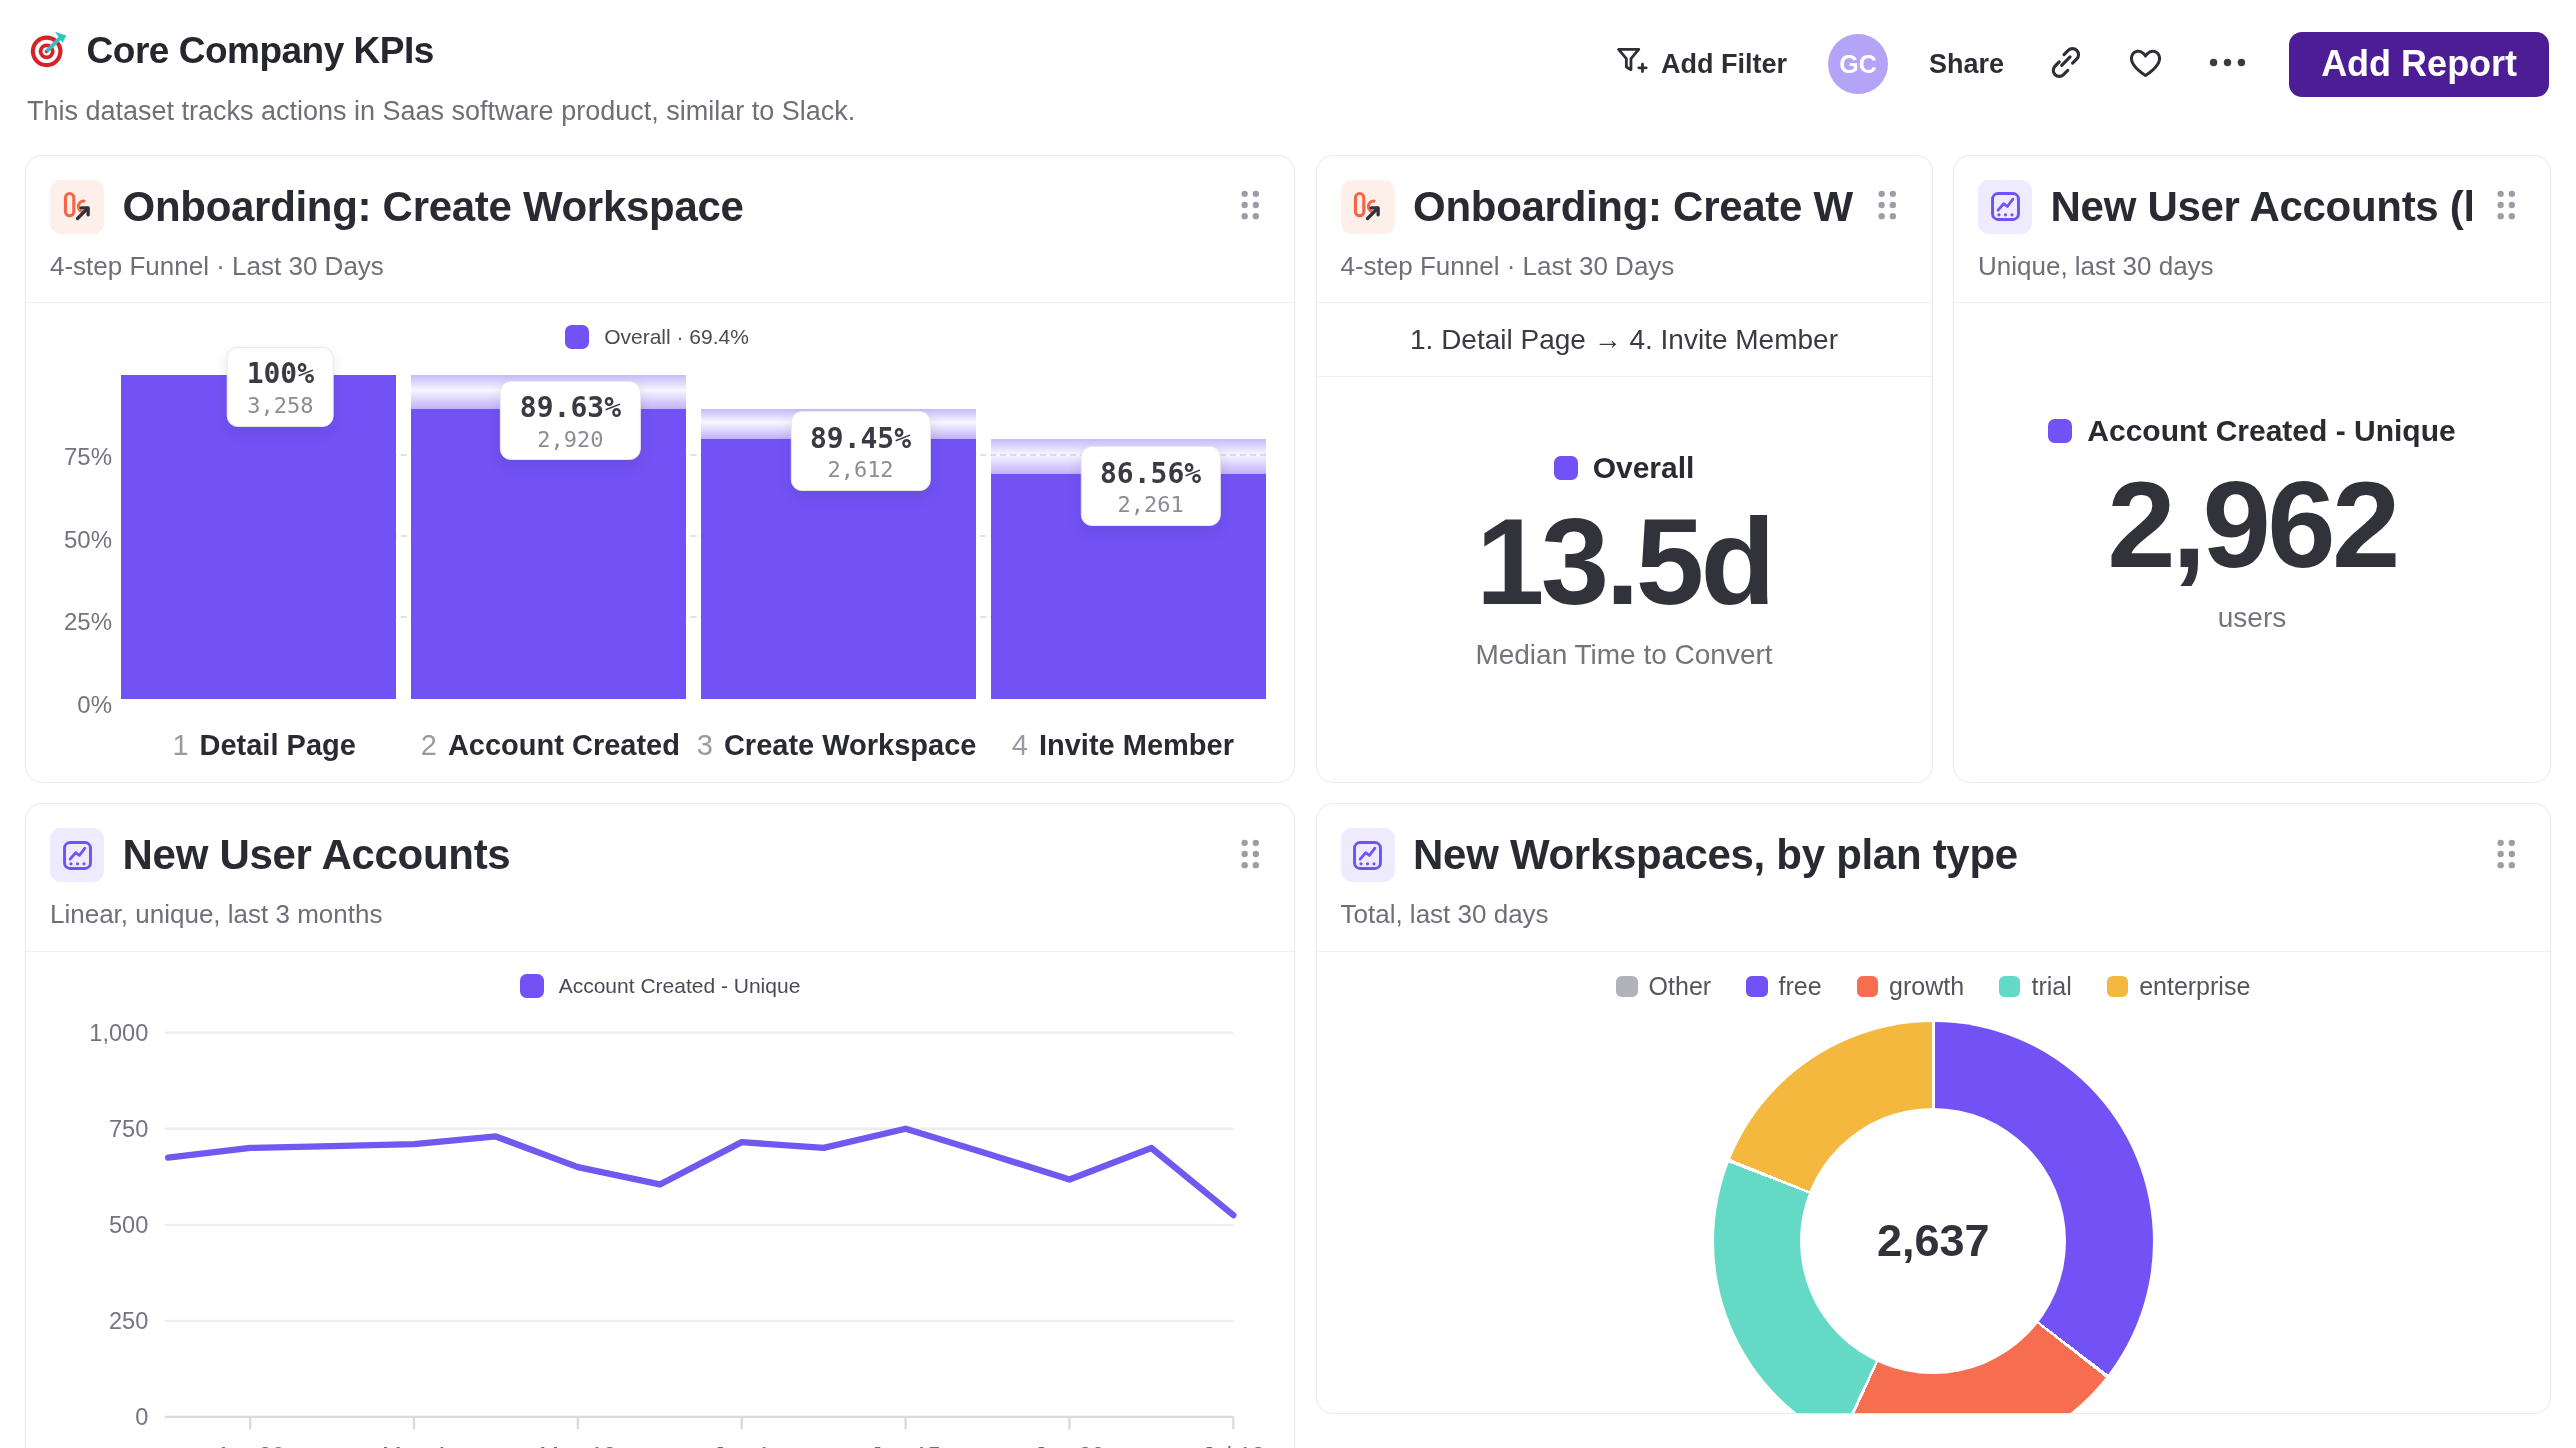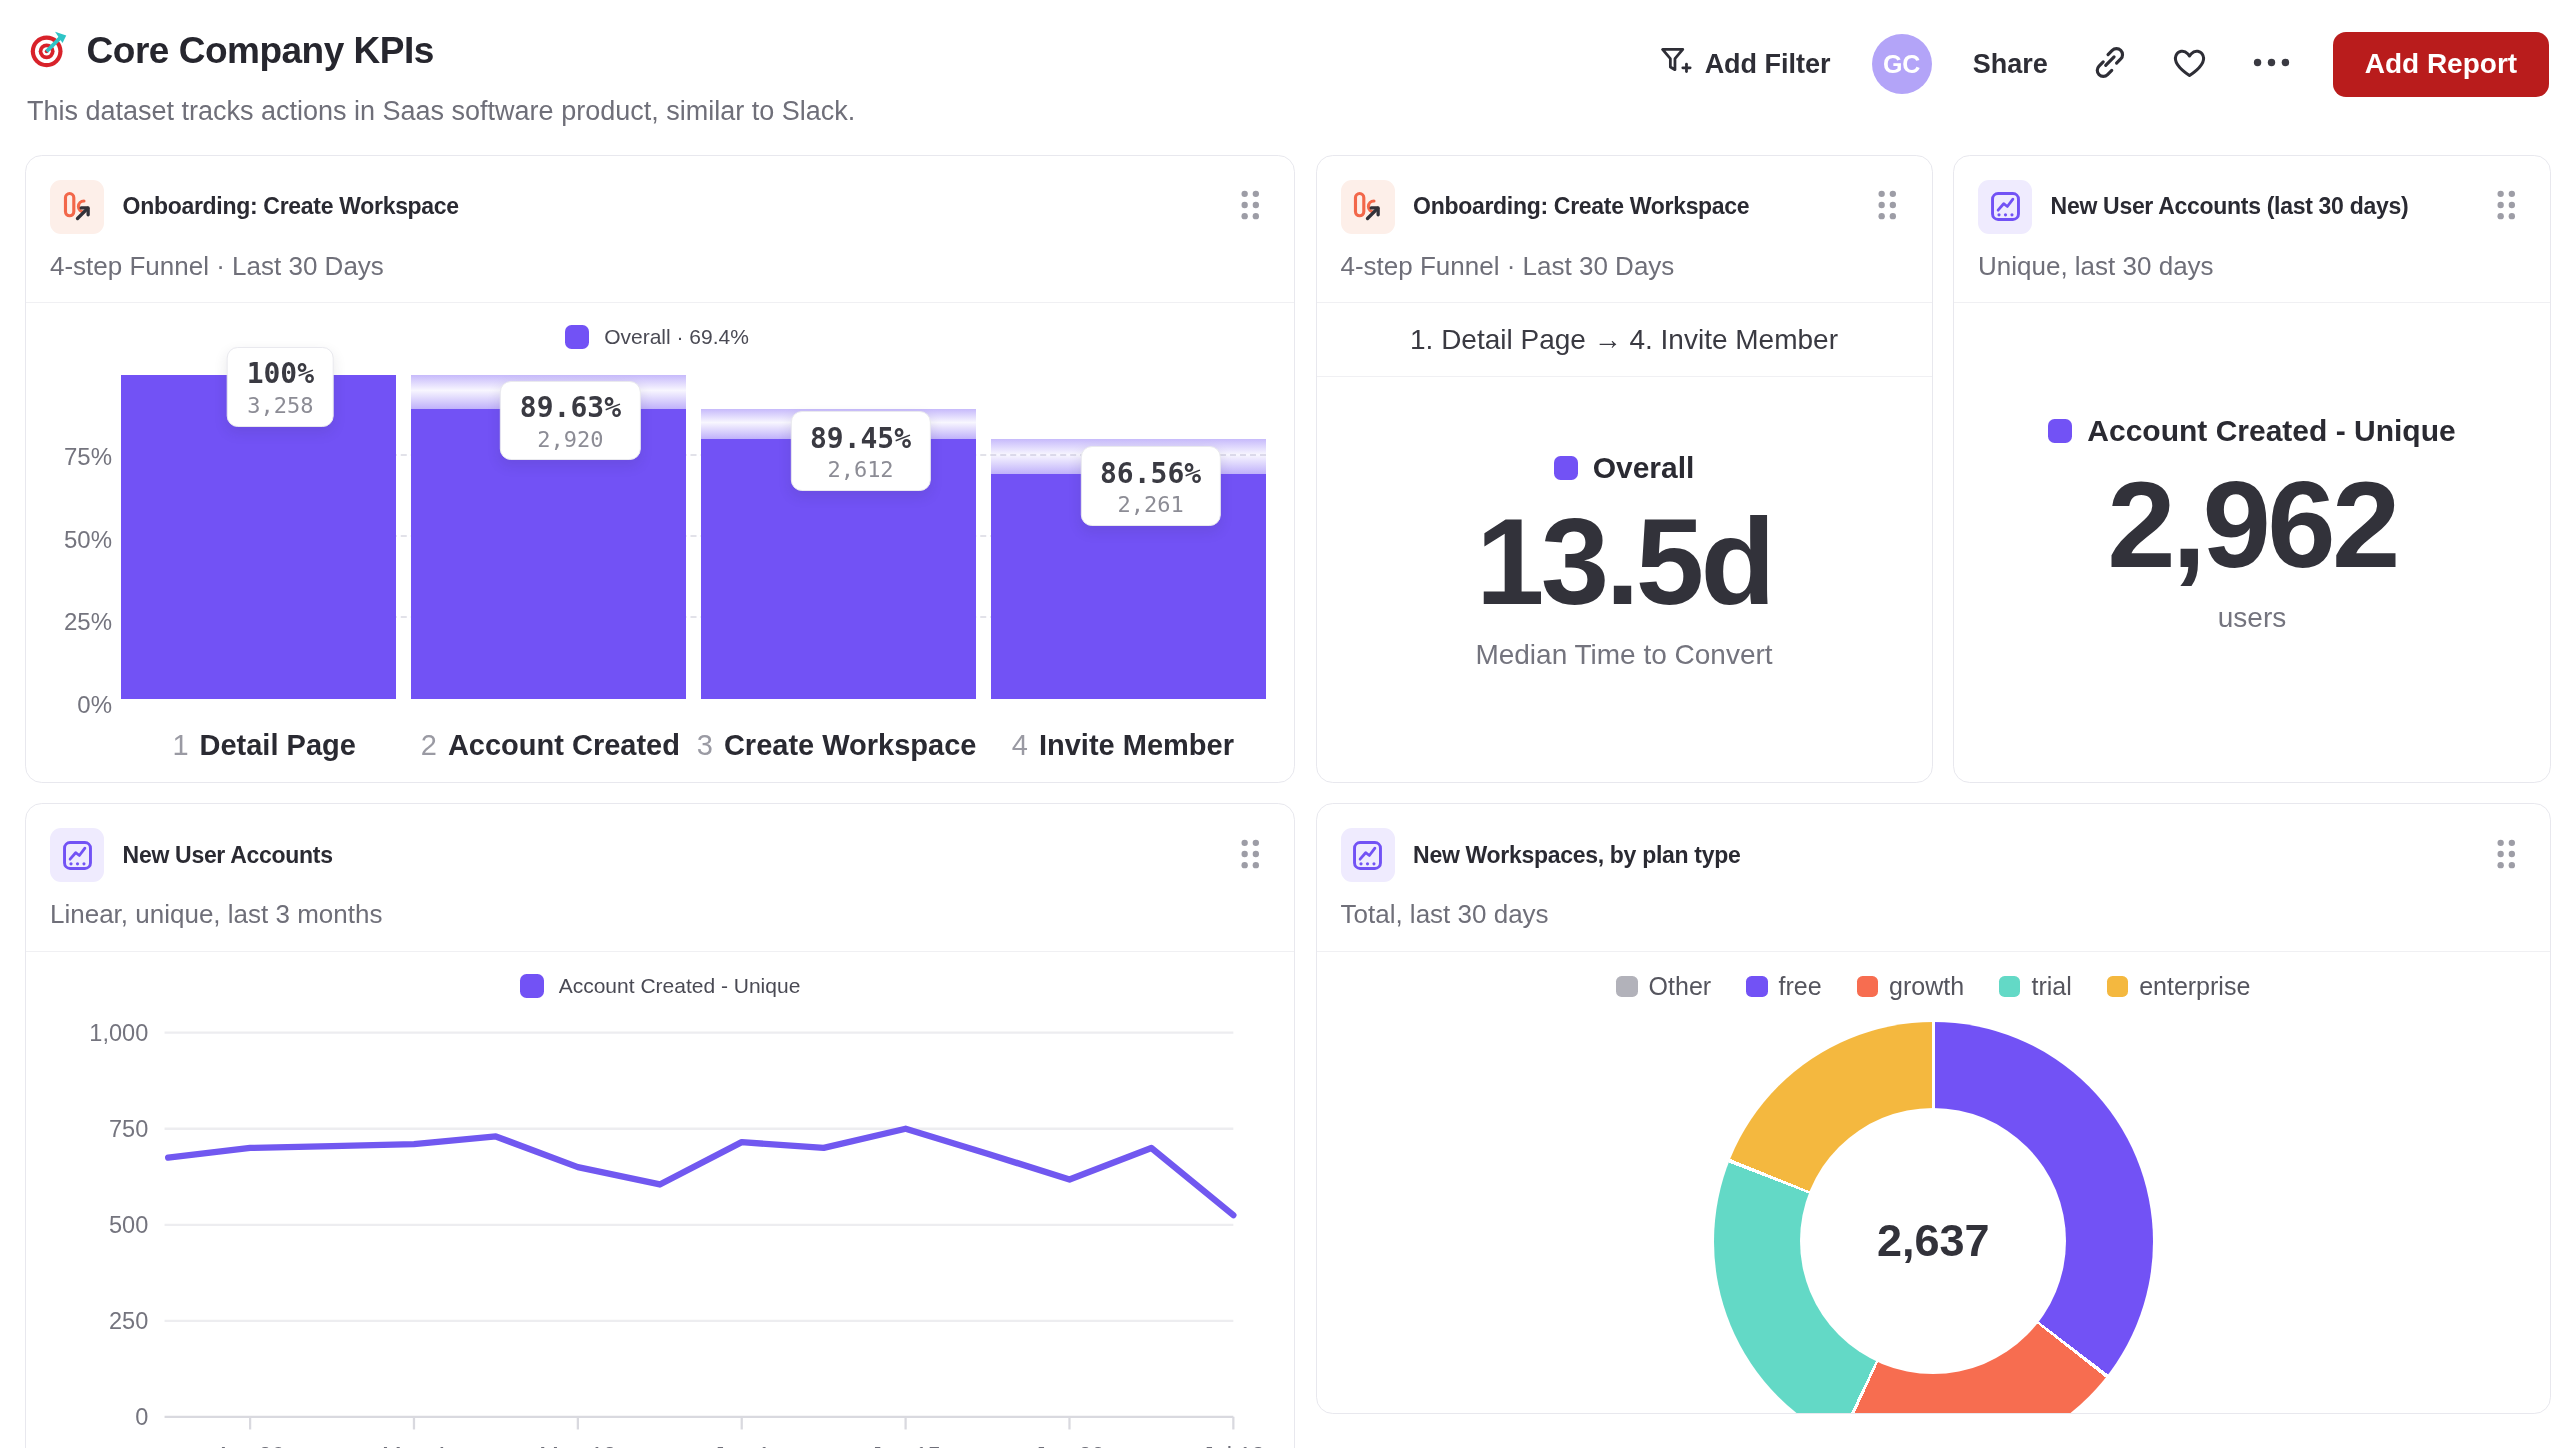--- a/index.html
+++ b/index.html
@@ -12,35 +12,35 @@
   .title-wrap { }
   .title-row { display:flex; align-items:center; gap:16.7px; }
   .page-title { font-size:37px; font-weight:700; letter-spacing:-0.5px; color:#26262e; }
   .page-sub { margin-top:22px; font-size:27px; color:#6f6f79; }
   .controls { display:flex; align-items:center; gap:41px; padding-top:3.7px; }
   .ctrl-btn { display:flex; align-items:center; gap:13px; font-size:27px; font-weight:600;
     color:#2e2e36; cursor:pointer; background:none; border:none; font-family:inherit; }
   .avatar { width:60px; height:60px; border-radius:50%; background:#b3a4f8; color:#fff;
     font-size:25px; font-weight:700; display:flex; align-items:center; justify-content:center; }
   .icon-btn { background:none; border:none; cursor:pointer; display:flex; align-items:center; }
-  .primary-btn { background:#b91c1c; color:#fff; border:none; border-radius:13px;
-    height:65px; padding:0 32px; font-size:28px; font-weight:600; font-family:inherit; cursor:pointer; }
+  .primary-btn { background:#4c1d95; color:#fff; border:none; border-radius:13px;
+    height:65px; padding:0 32px; font-size:36px; font-weight:600; font-family:inherit; cursor:pointer; }
 
   
   .grid { margin-top:28px; display:flex; flex-direction:column; gap:20.5px; }
   .row { display:flex; gap:20.5px; }
   .card { background:#fff; border:1.9px solid #e8e8ee; border-radius:16.7px; overflow:hidden;
     display:flex; flex-direction:column; }
   .card-hd { padding:24px 28px 20.5px 24px; }
   .card-hd-row { display:flex; align-items:center; gap:18.6px; }
   .card-icon { width:54px; height:54px; border-radius:11px; flex:none;
     display:flex; align-items:center; justify-content:center; }
   .card-icon.orange { background:#fdefe9; }
   .card-icon.purple { background:#efebfe; }
-  .card-title { font-size:23px; font-weight:700; letter-spacing:-0.3px; color:#2a2a32; flex:1;
+  .card-title { font-size:42px; font-weight:700; letter-spacing:-0.3px; color:#2a2a32; flex:1;
     white-space:nowrap; overflow:hidden; }
   .drag { flex:none; cursor:grab; padding:5.6px; }
   .card-sub { margin-top:16.7px; font-size:26px; color:#6f6f79; }
   .divider { border-top:1.9px solid #f0f0f3; }
 
   .legend-row { display:flex; justify-content:center; align-items:center; gap:15px; }
   .chip { width:24px; height:24px; border-radius:6.5px; flex:none; }
   .legend-label { font-size:21px; color:#4a4a54; }
 
   

